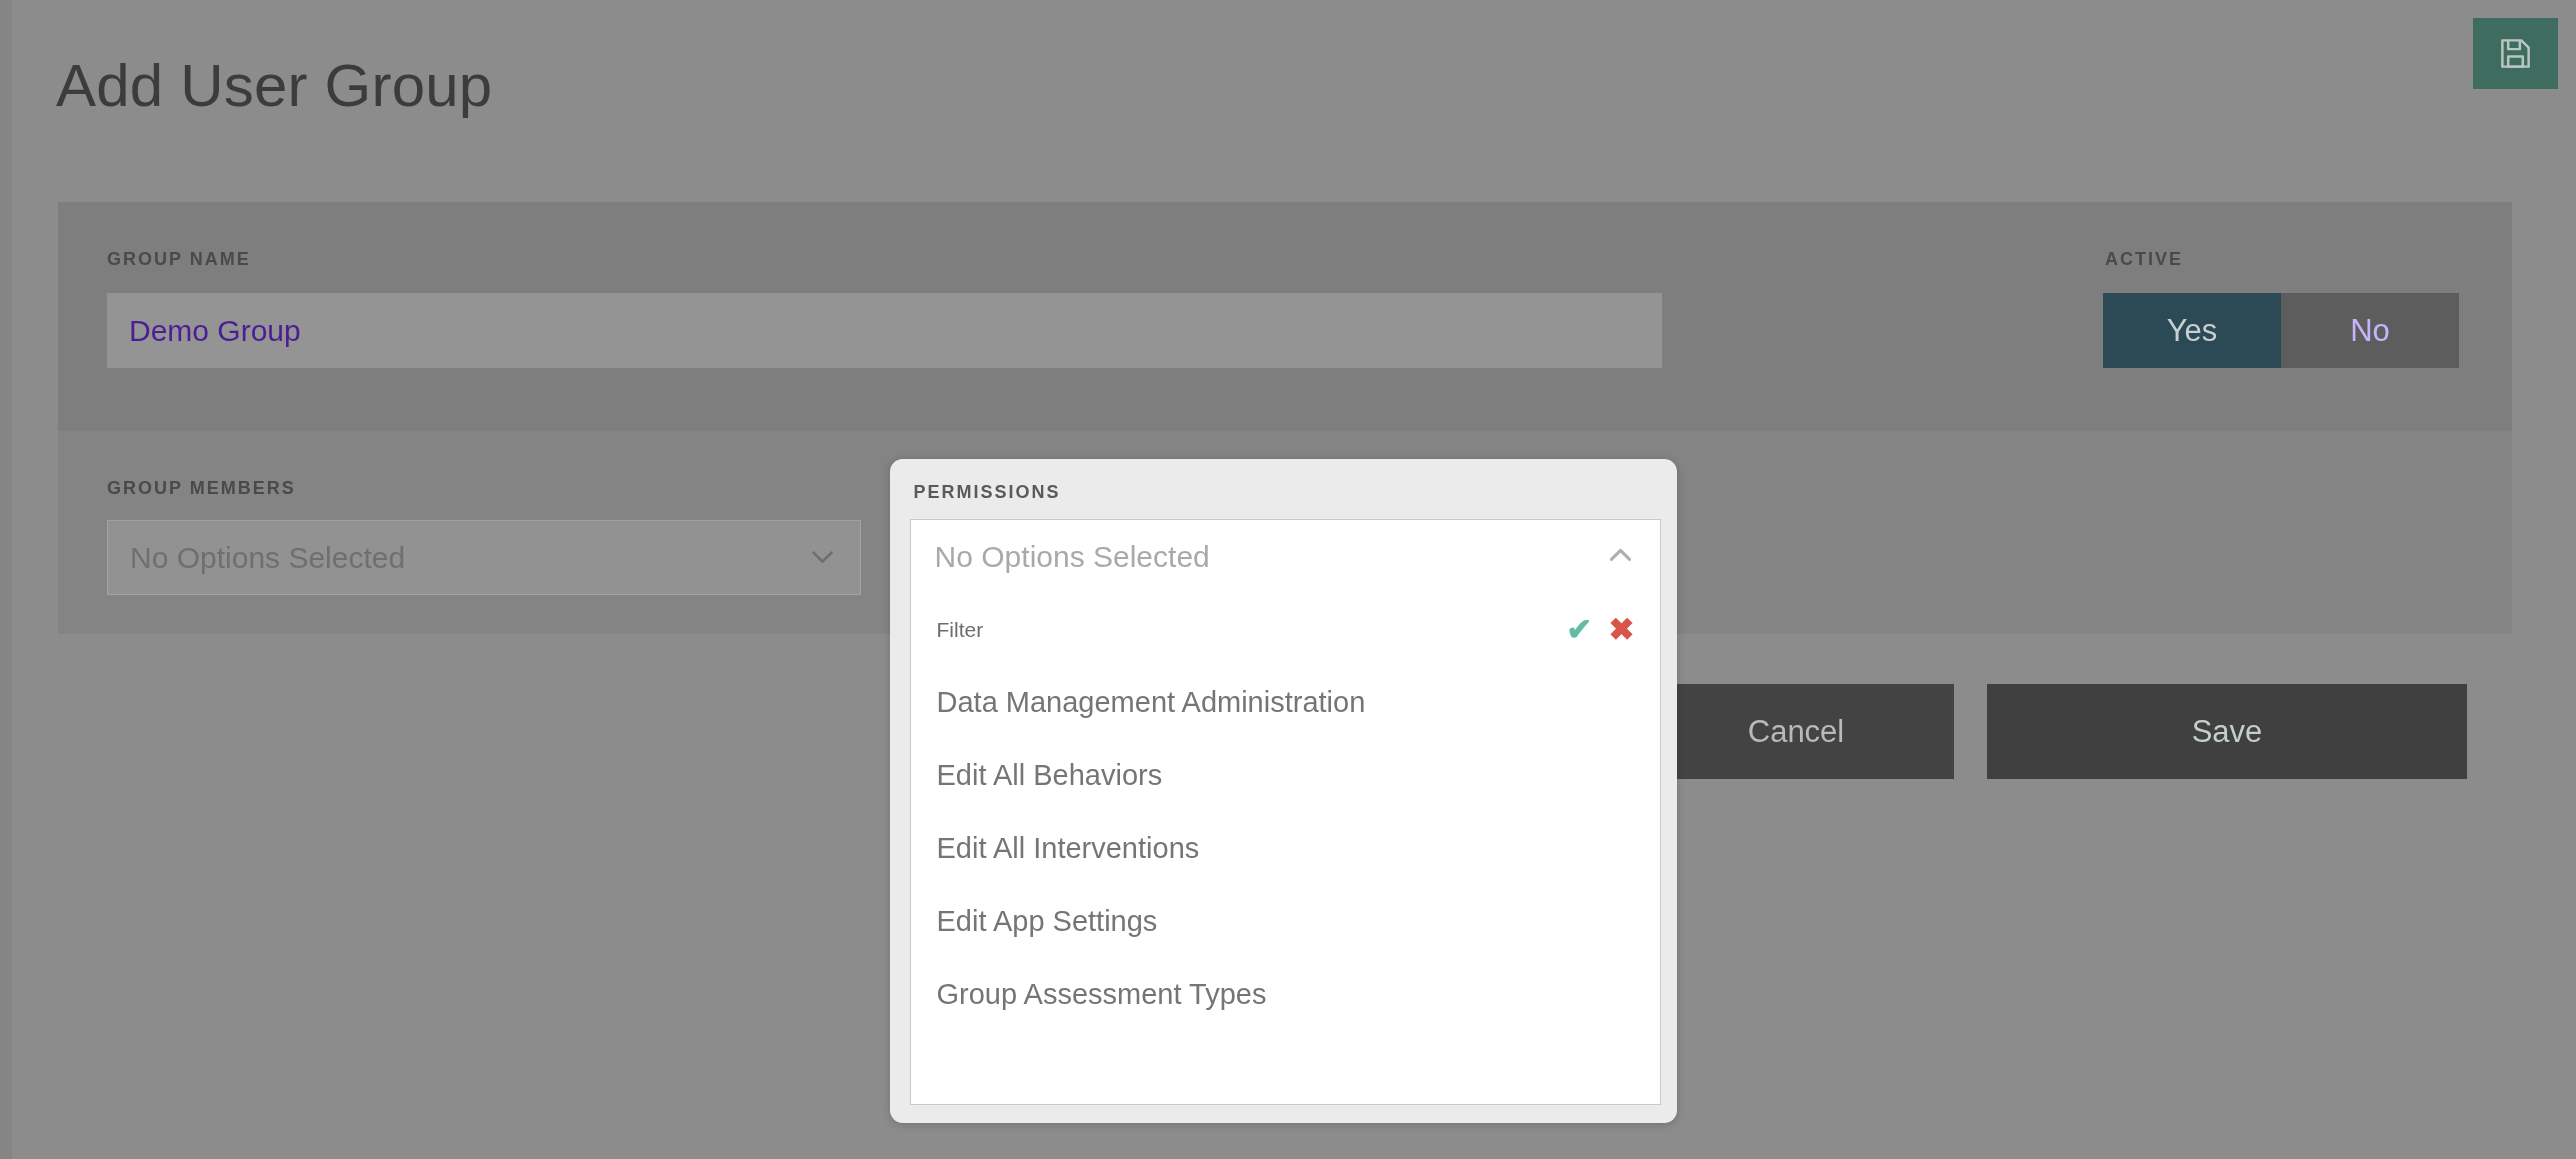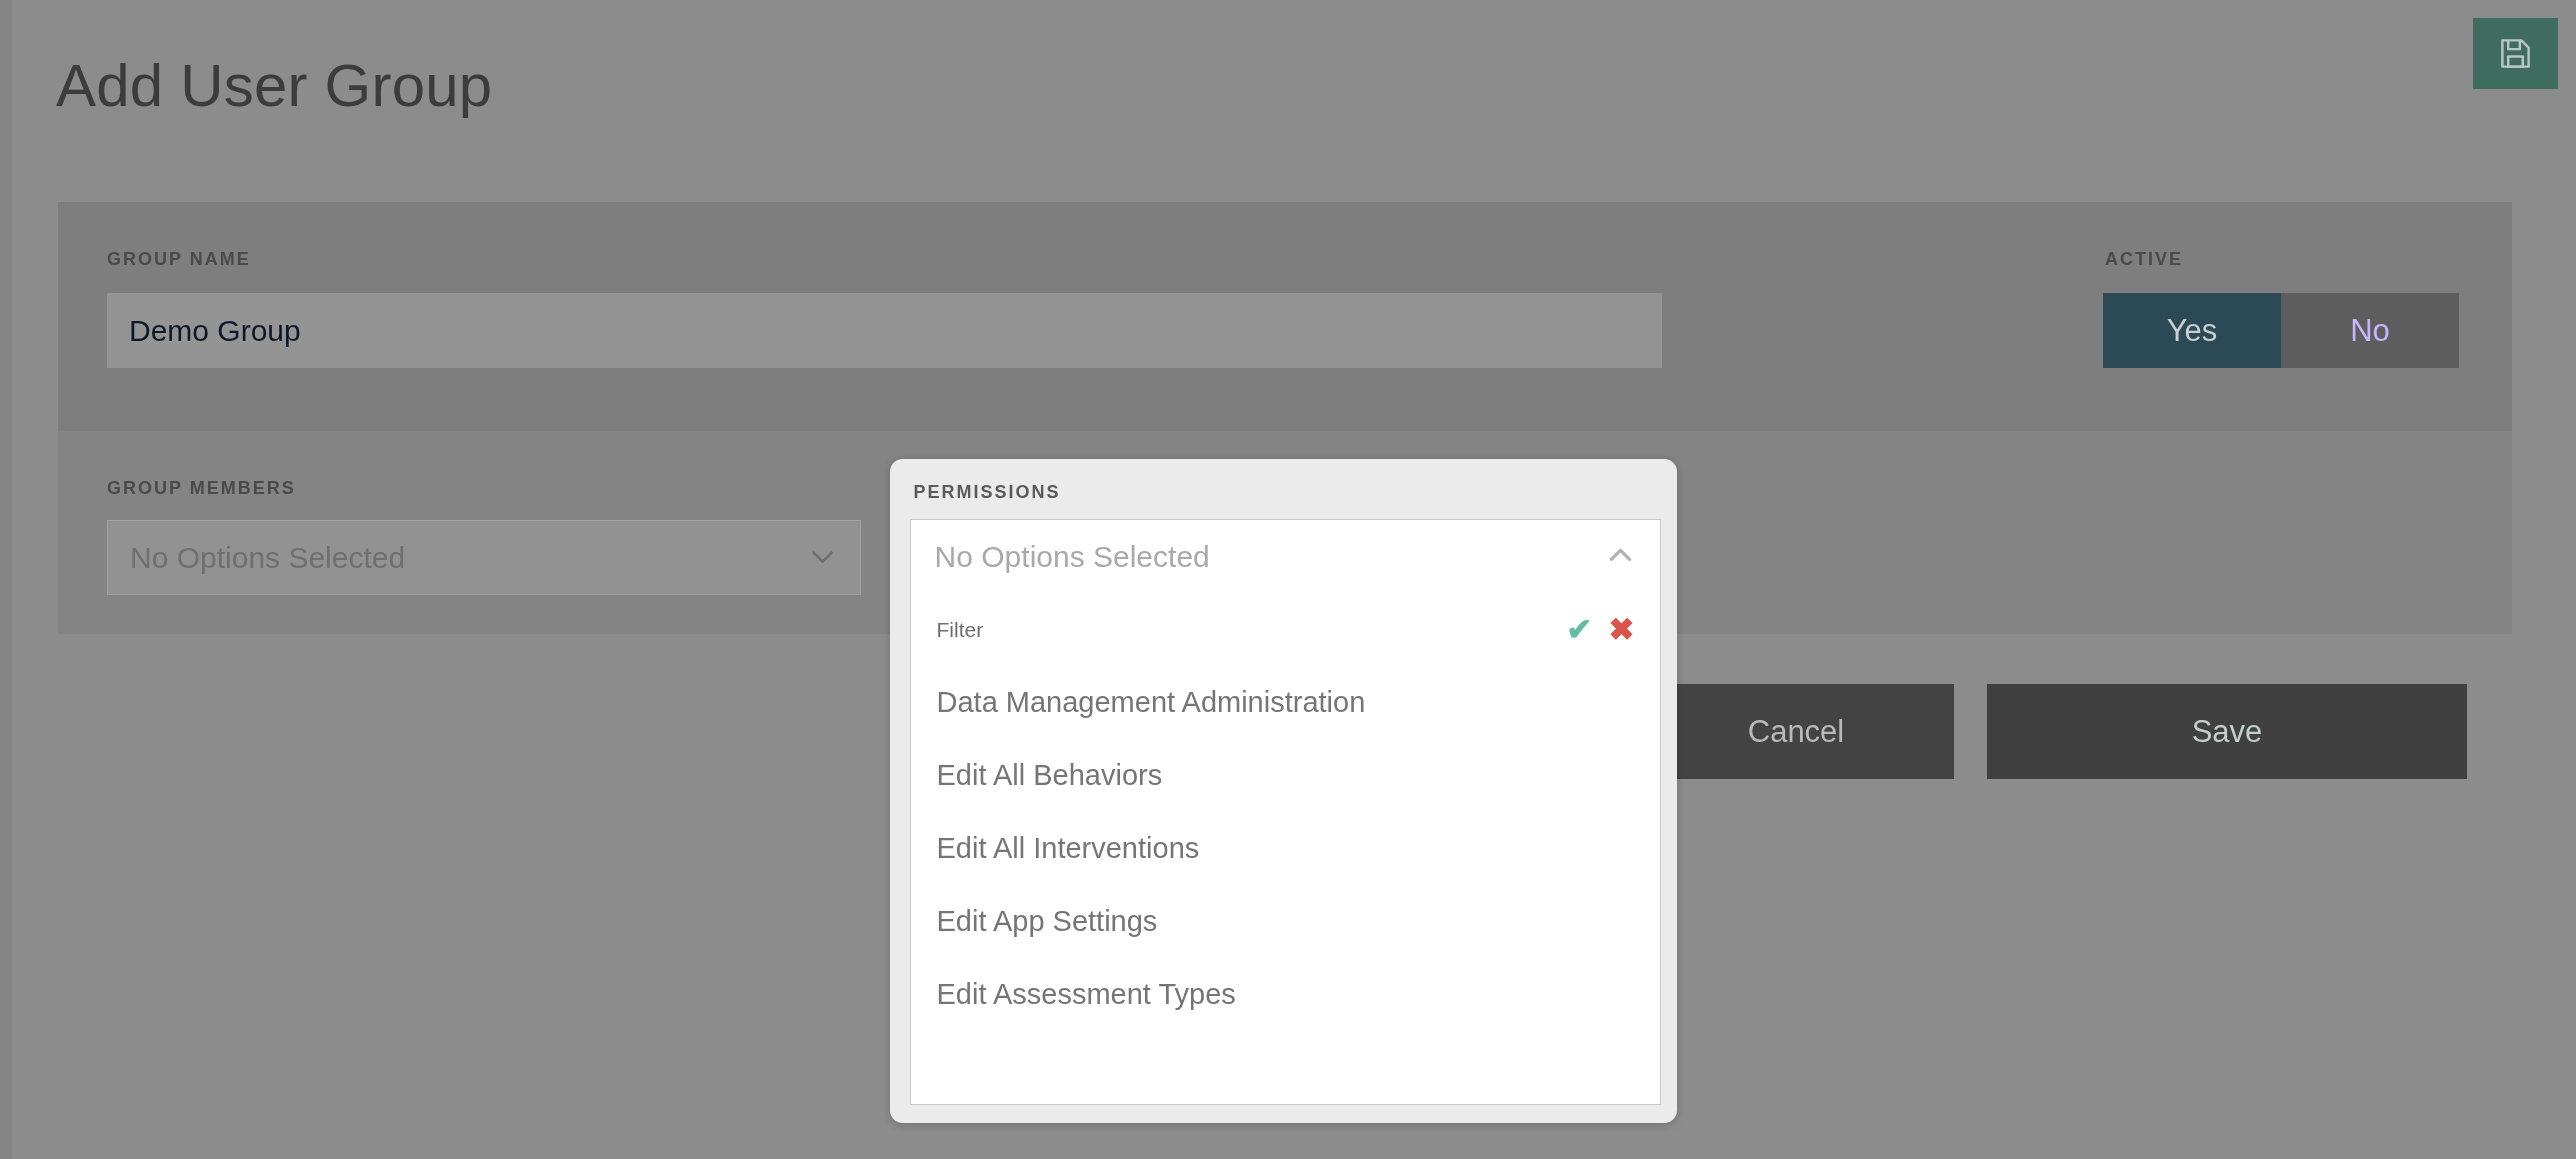--- a/index.html
+++ b/index.html
@@ -68,21 +68,21 @@
     font-weight: 700;
     letter-spacing: 2px;
     color: #4a4a4a;
     text-transform: uppercase;
   }
 
   .text-input {
     position: absolute;
     background: #949494;
     border: none;
-    color: #0f172a;
+    color: #4c1d95;
     font-family: "Liberation Sans", sans-serif;
     font-size: 30px;
     padding: 0 22px;
     outline: none;
   }
   .text-input::placeholder { color: #9b9b9b; }
 
   
   .gn-label { left: 49px; top: 47px; }
   .gn-input {
@@ -307,20 +307,20 @@
           <span class="icon-check">✔</span>
           <span class="icon-x">✖</span>
         </span>
       </div>
 
       <div class="ms-options">
         <div class="ms-option">Data Management Administration</div>
         <div class="ms-option">Edit All Behaviors</div>
         <div class="ms-option">Edit All Interventions</div>
         <div class="ms-option">Edit App Settings</div>
-        <div class="ms-option">Edit Assessment Types</div>
+        <div class="ms-option">Group Assessment Types</div>
       </div>
 
     </div>
   </div>
 
 </div>
 
 
 </body></html>

